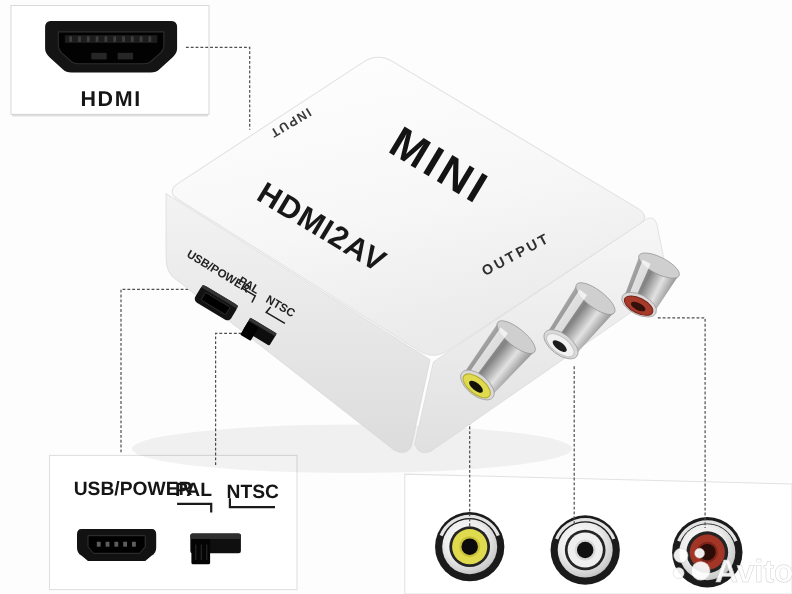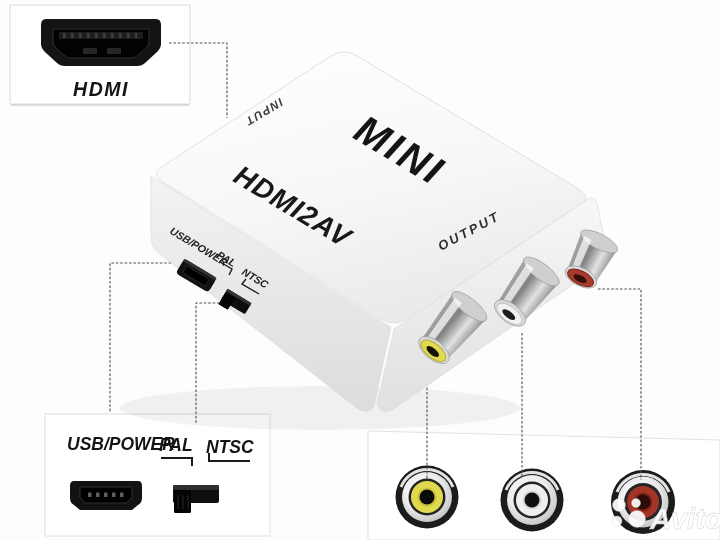--- a/index.html
+++ b/index.html
@@ -1,17 +1,17 @@
 <!DOCTYPE html>
 <html><head>
 <meta charset="utf-8">
 <style>
   html,body{margin:0;padding:0;}
   body{width:720px;height:540px;overflow:hidden;background:#fdfdfd;}
-  .stage{position:relative;width:720px;height:540px;background:#fdfdfd;font-style:italic;}
+  .stage{position:relative;width:720px;height:540px;background:#fdfdfd;}
   .stage svg{position:absolute;left:0;top:0;}
   text{font-family:"Liberation Sans","DejaVu Sans",sans-serif;}
   .lbl{fill:#151515;font-weight:bold;}
   .callout{fill:none;stroke:#4f4f4f;stroke-width:1.1;stroke-dasharray:2.6 1.8;}
   .bracket{fill:none;stroke:#1a1a1a;stroke-width:2;}
   .bracket-sm{fill:none;stroke:#1c1c1c;stroke-width:1.4;}
 </style>
 </head>
 <body>
 

